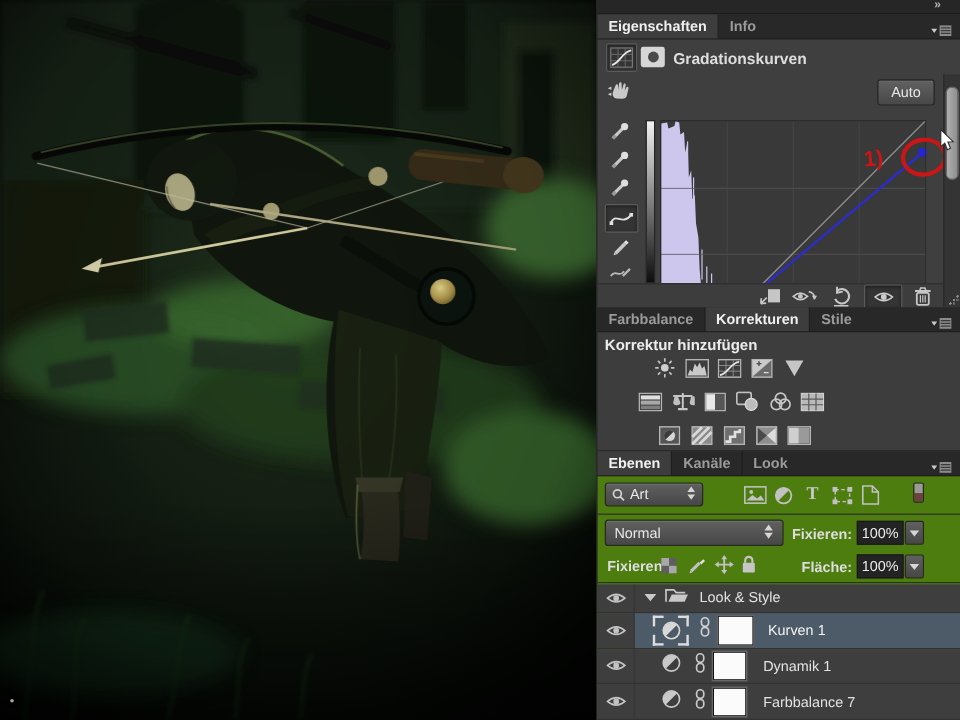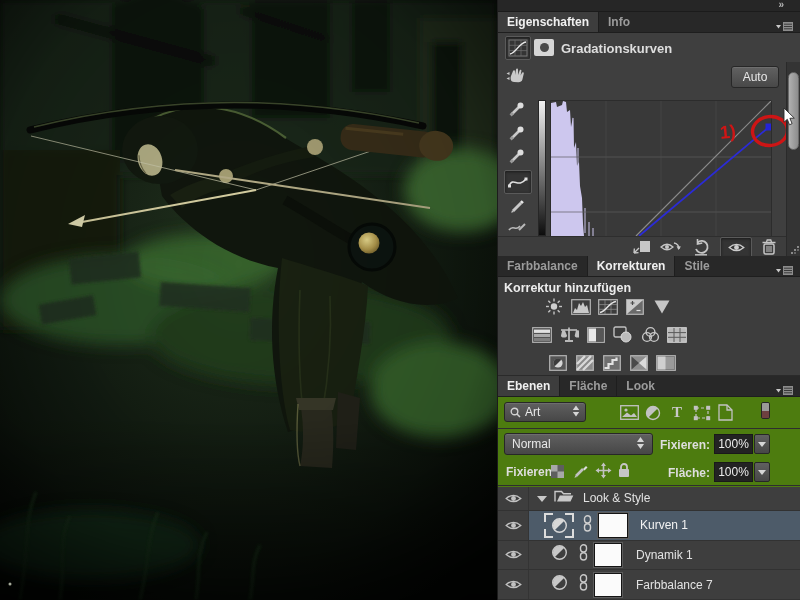--- a/index.html
+++ b/index.html
@@ -452,21 +452,21 @@
         <svg width="20" height="16">
             <rect x="0.7" y="0.7" width="18.6" height="14.6" fill="none" stroke="#b5b5b5" stroke-width="1.2"></rect>
             <rect x="1.5" y="1.5" width="17" height="13" fill="#9a9a9a"></rect>
             <rect x="1.5" y="1.5" width="8" height="13" fill="#cfcfcf"></rect>
           </svg>
       </span>
     </div>
 
     <div class="abs tabbar" style="top:376px;">
       <div class="tab active">Ebenen</div>
-      <div class="tab">Fläche</div>
+      <div class="tab">Kanäle</div>
       <div class="tab bare">Look</div>
       <div class="panelmenu">
         <svg width="17" height="10">
             <path d="M0 3 l5 0 -2.5 3.5 Z" fill="#c9c9c9"></path>
             <rect x="7" y="0" width="10" height="9" fill="#8c8c8c"></rect>
             <path d="M8 2.2 h8 M8 4.5 h8 M8 6.8 h8" stroke="#3a3a3a" stroke-width="1"></path>
           </svg>
       </div>
     </div>
 

